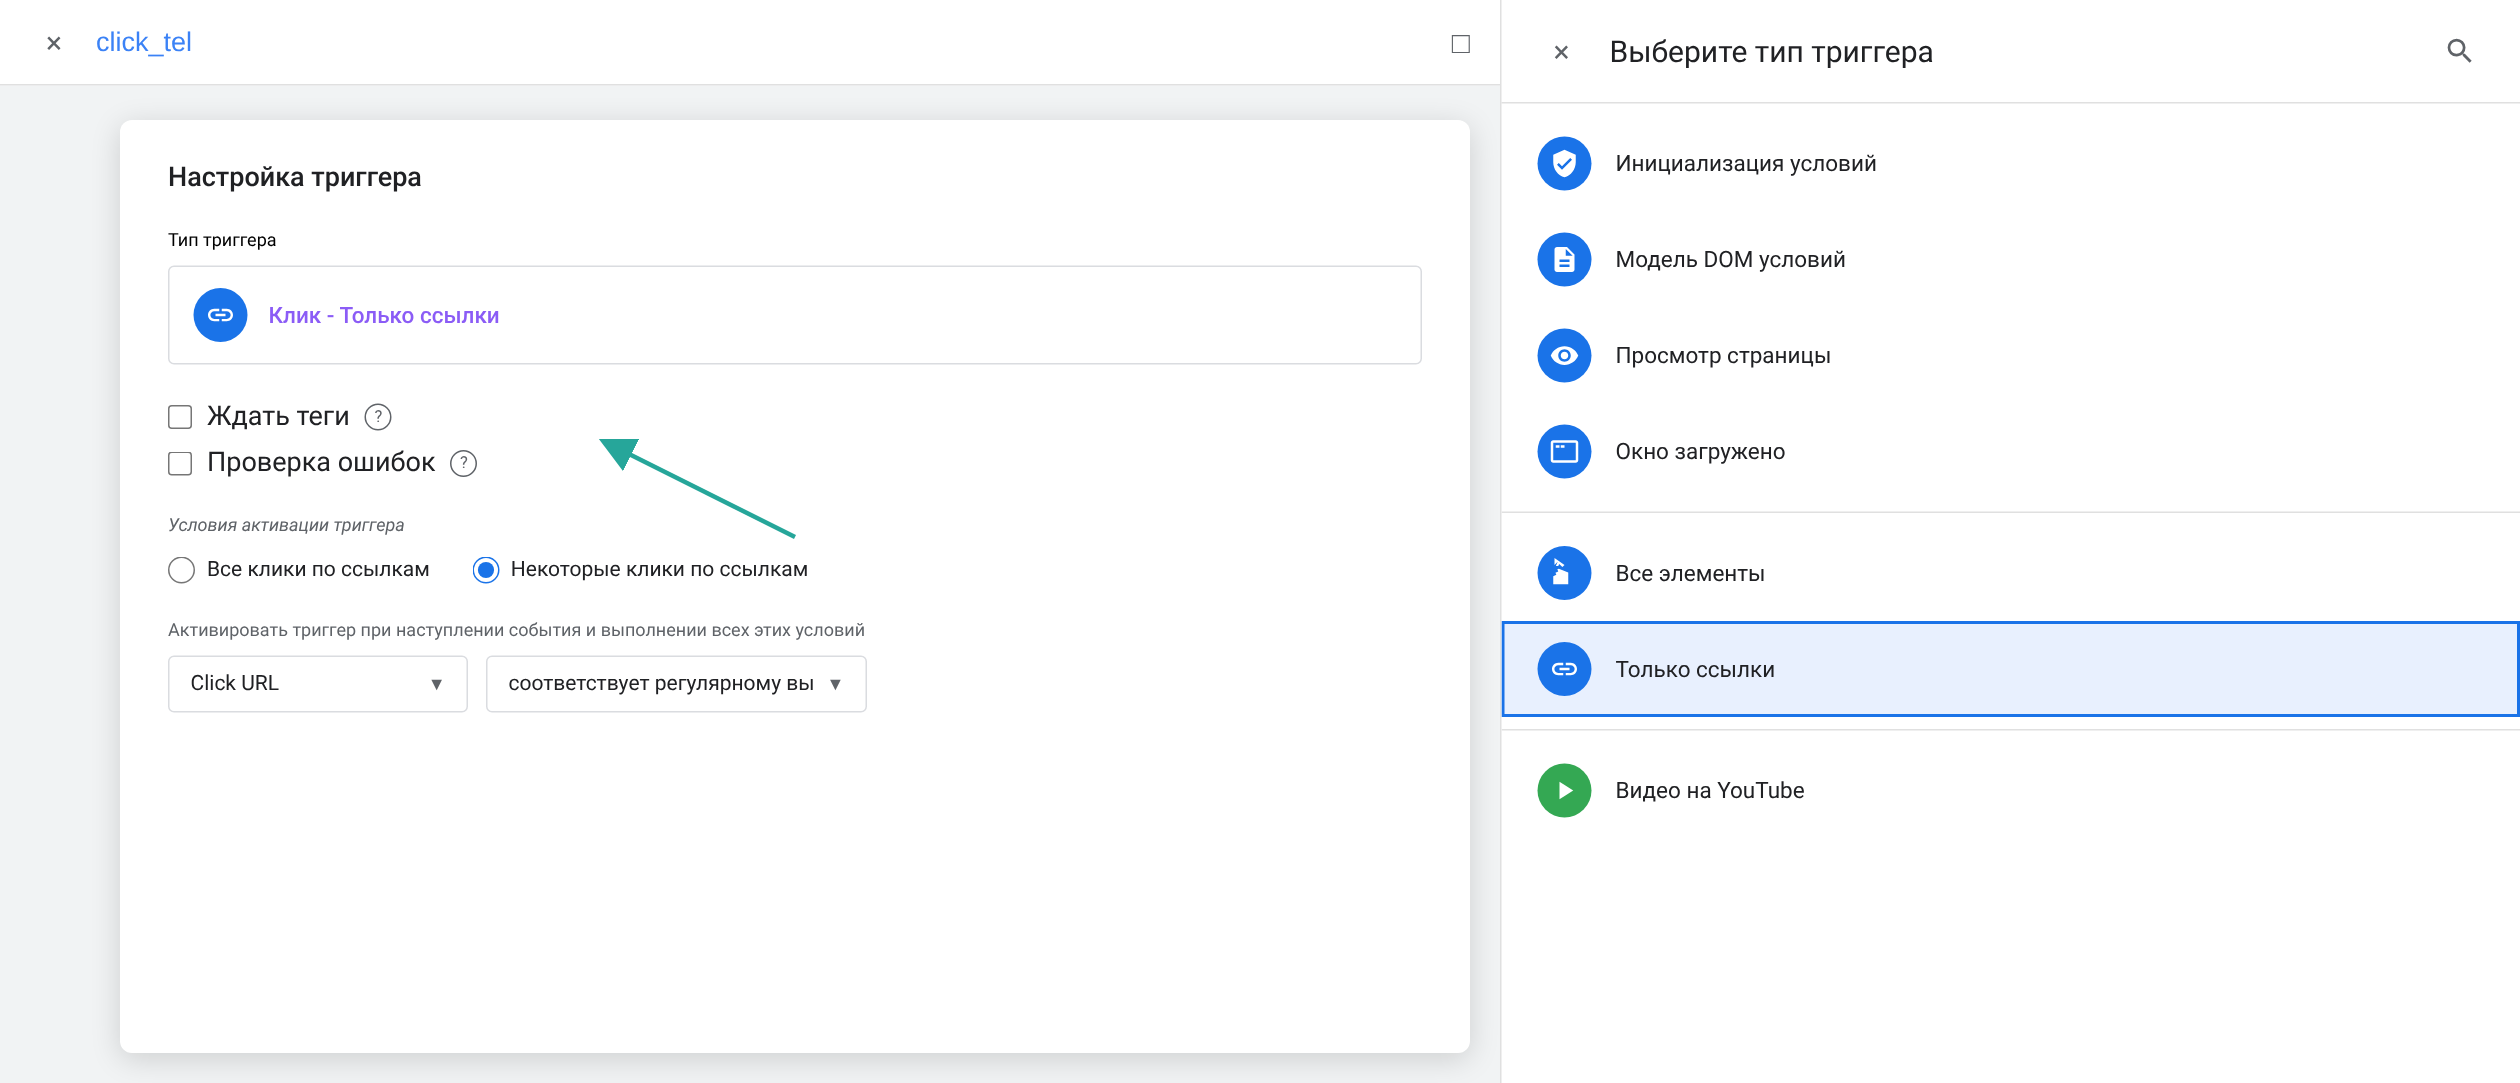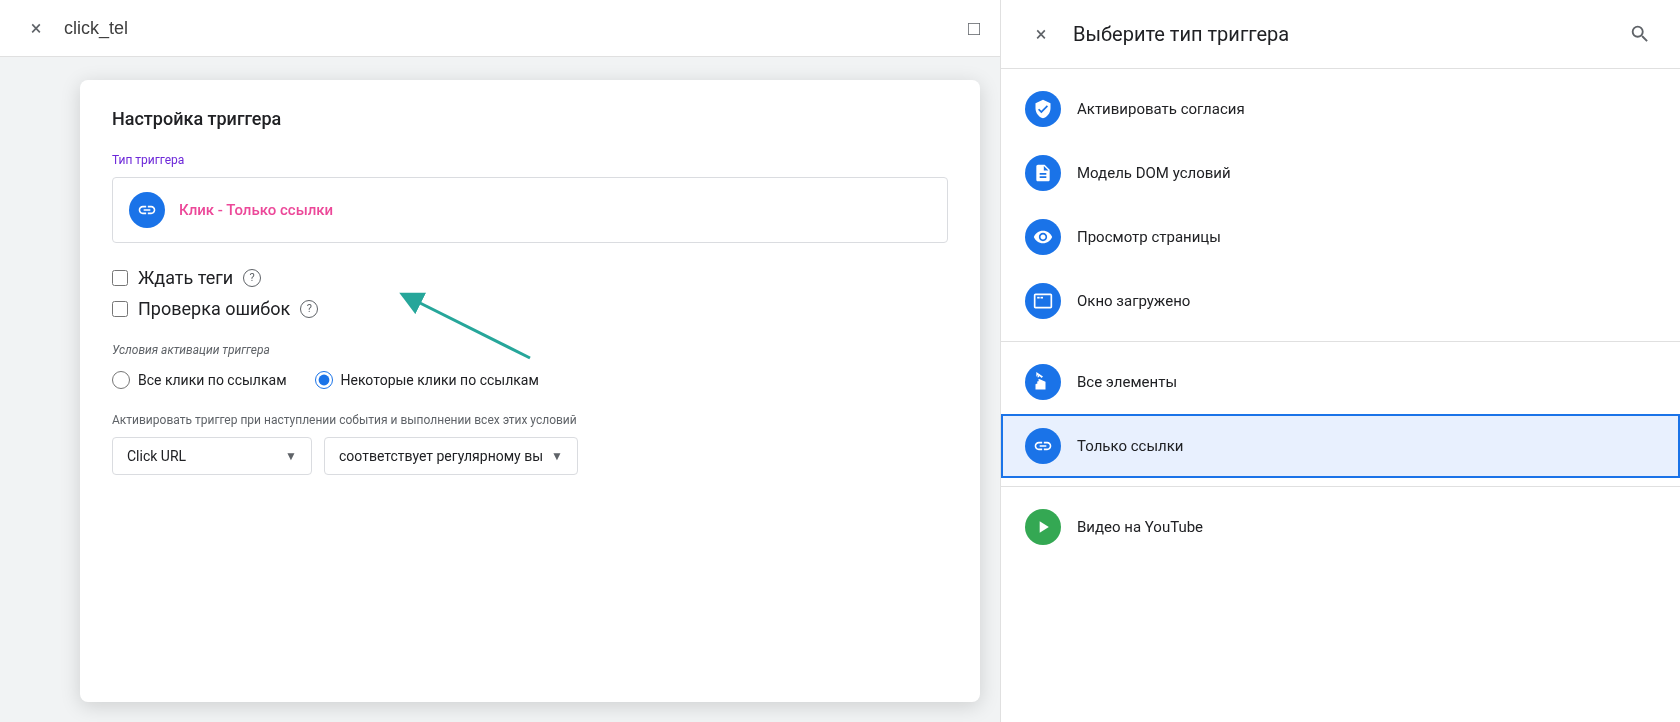--- a/index.html
+++ b/index.html
@@ -36,21 +36,21 @@
       align-items: center;
       justify-content: center;
       cursor: pointer;
       color: #5f6368;
       font-size: 20px;
     }
 
     .title-input {
       font-size: 18px;
       font-weight: 500;
-      color: #404040;
+      color: #3b82f6;
       border: none;
       background: transparent;
       outline: none;
       flex: 1;
     }
 
     .folder-icon {
       color: #5f6368;
       font-size: 20px;
       cursor: pointer;
@@ -72,21 +72,21 @@
 
     .modal-section-title {
       font-size: 18px;
       font-weight: 500;
       color: #202124;
       margin-bottom: 24px;
     }
 
     .field-label {
       font-size: 12px;
-      color: #6d28d9;
+      color: #000000;
       margin-bottom: 10px;
     }
 
     .trigger-type-box {
       display: flex;
       align-items: center;
       gap: 14px;
       border: 1px solid #dadce0;
       border-radius: 4px;
       padding: 14px 16px;
@@ -102,21 +102,21 @@
       background: #1a73e8;
       display: flex;
       align-items: center;
       justify-content: center;
       flex-shrink: 0;
     }
 
     .trigger-type-name {
       font-size: 15px;
       font-weight: 500;
-      color: #ec4899;
+      color: #8b5cf6;
     }
 
     .checkboxes {
       margin-bottom: 24px;
     }
 
     .checkbox-row {
       display: flex;
       align-items: center;
       gap: 10px;
@@ -408,21 +408,21 @@
   </div>
 
   <div class="trigger-list">
 
     <div class="trigger-list-item">
       <div class="list-icon-circle ic-blue">
         <svg width="20" height="20" viewBox="0 0 24 24">
           <path class="icon-svg" d="M12 1L3 5v6c0 5.55 3.84 10.74 9 12 5.16-1.26 9-6.45 9-12V5l-9-4zm-2 16l-4-4 1.41-1.41L10 14.17l6.59-6.59L18 9l-8 8z"></path>
         </svg>
       </div>
-      <span class="list-item-label">Активировать согласия</span>
+      <span class="list-item-label">Инициализация условий</span>
     </div>
 
     <div class="trigger-list-item">
       <div class="list-icon-circle ic-blue">
         <svg width="20" height="20" viewBox="0 0 24 24">
           <path class="icon-svg" d="M14 2H6c-1.1 0-1.99.9-1.99 2L4 20c0 1.1.89 2 1.99 2H18c1.1 0 2-.9 2-2V8l-6-6zm2 16H8v-2h8v2zm0-4H8v-2h8v2zm-3-5V3.5L18.5 9H13z"></path>
         </svg>
       </div>
       <span class="list-item-label">Модель DOM условий</span>
     </div>

